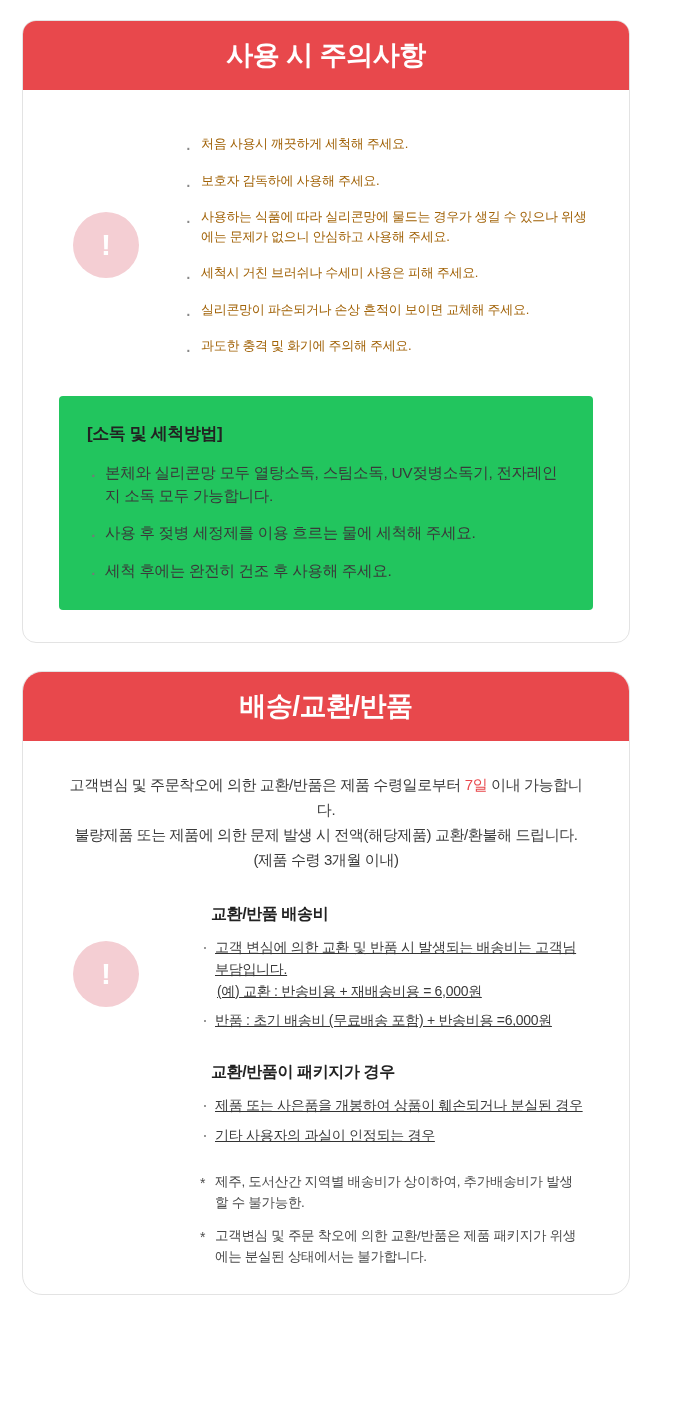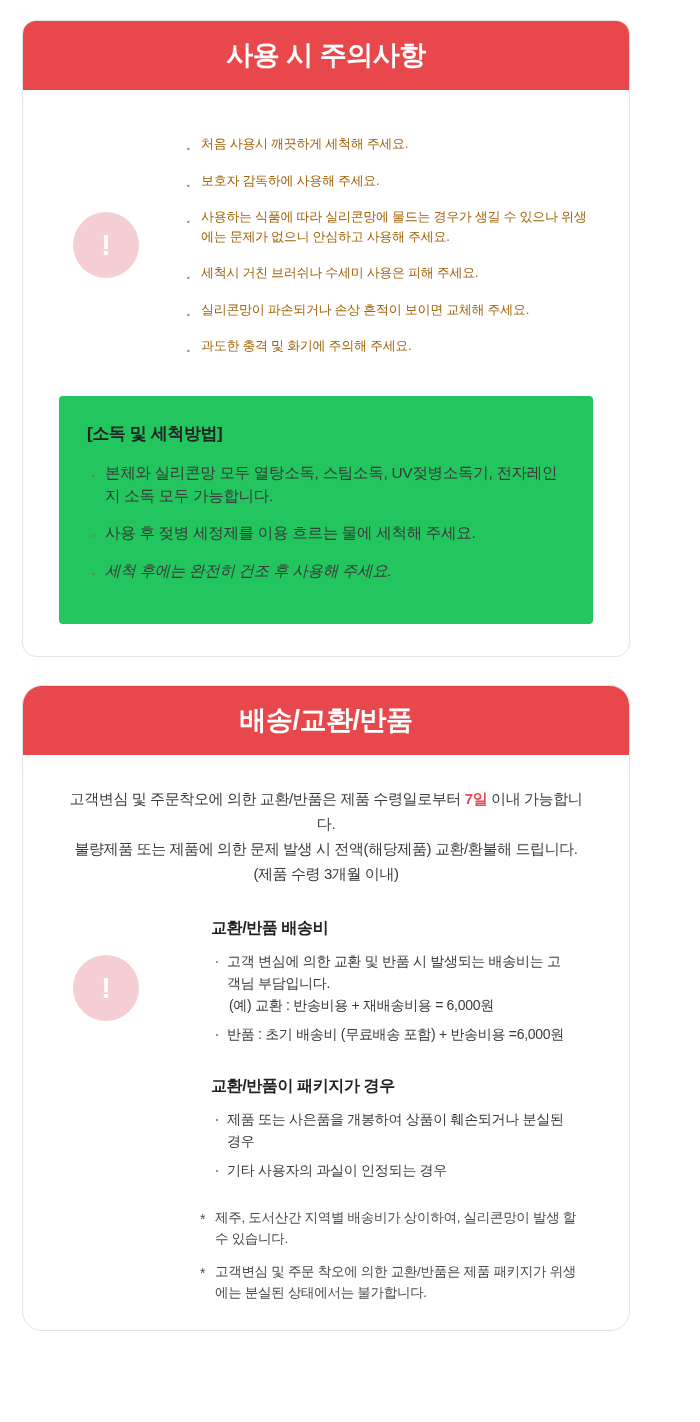--- a/index.html
+++ b/index.html
@@ -114,62 +114,63 @@
   }
   .grey-list li {
     position: relative;
     padding-left: 18px;
     font-size: 15.5px;
     line-height: 1.5;
     color: #3a3a3a;
     margin-bottom: 14px;
     letter-spacing: -0.3px;
   }
-  .grey-list li:last-child { margin-bottom: 14px; font-style: italic; }
+  .grey-list li:last-child { margin-bottom: 0; }
   .grey-list li::before {
     content: "·";
     position: absolute;
     left: 3px;
     top: -2px;
     font-size: 20px;
     color: #777777;
   }
 
   
   .intro {
     text-align: center;
     font-size: 15px;
     line-height: 1.65;
     color: #3a3a3a;
     letter-spacing: -0.4px;
     padding: 6px 18px 0 18px;
   }
   .intro .hl {
     color: #e8484c;
-    font-weight: bold;
+    font-weight: normal;
   }
 
   .delivery-blocks {
     padding-left: 150px;
     padding-right: 18px;
     margin-top: 32px;
   }
   .blk-title {
     font-size: 16px;
     font-weight: bold;
     color: #222222;
     margin: 0 0 12px 12px;
     letter-spacing: -0.4px;
   }
   .blk-title.second { margin-top: 30px; }
 
   .dot-list {
-    margin: 12px;
-    padding: 0;
-    list-style: none;
+    margin: 0;
+    padding: 0;
+    list-style: none;
+    text-decoration: underline;
   }
   .dot-list li {
     position: relative;
     padding-left: 16px;
     font-size: 14px;
     line-height: 1.55;
     color: #3a3a3a;
     margin-bottom: 8px;
     letter-spacing: -0.3px;
   }
@@ -268,21 +269,21 @@
           </li>
         </ul>
 
         <h4 class="blk-title second">교환/반품이 패키지가 경우</h4>
         <ul class="dot-list">
           <li>제품 또는 사은품을 개봉하여 상품이 훼손되거나 분실된 경우</li>
           <li>기타 사용자의 과실이 인정되는 경우</li>
         </ul>
 
         <ul class="star-list">
-          <li>제주, 도서산간 지역별 배송비가 상이하여, 실리콘망이 발생 할 수 있습니다.</li>
+          <li>제주, 도서산간 지역별 배송비가 상이하여, 추가배송비가 발생 할 수 불가능한.</li>
           <li>고객변심 및 주문 착오에 의한 교환/반품은 제품 패키지가 위생에는 분실된 상태에서는 불가합니다.</li>
         </ul>
 
       </div>
     </div>
   </section>
 
 </div>
 
 </body></html>

